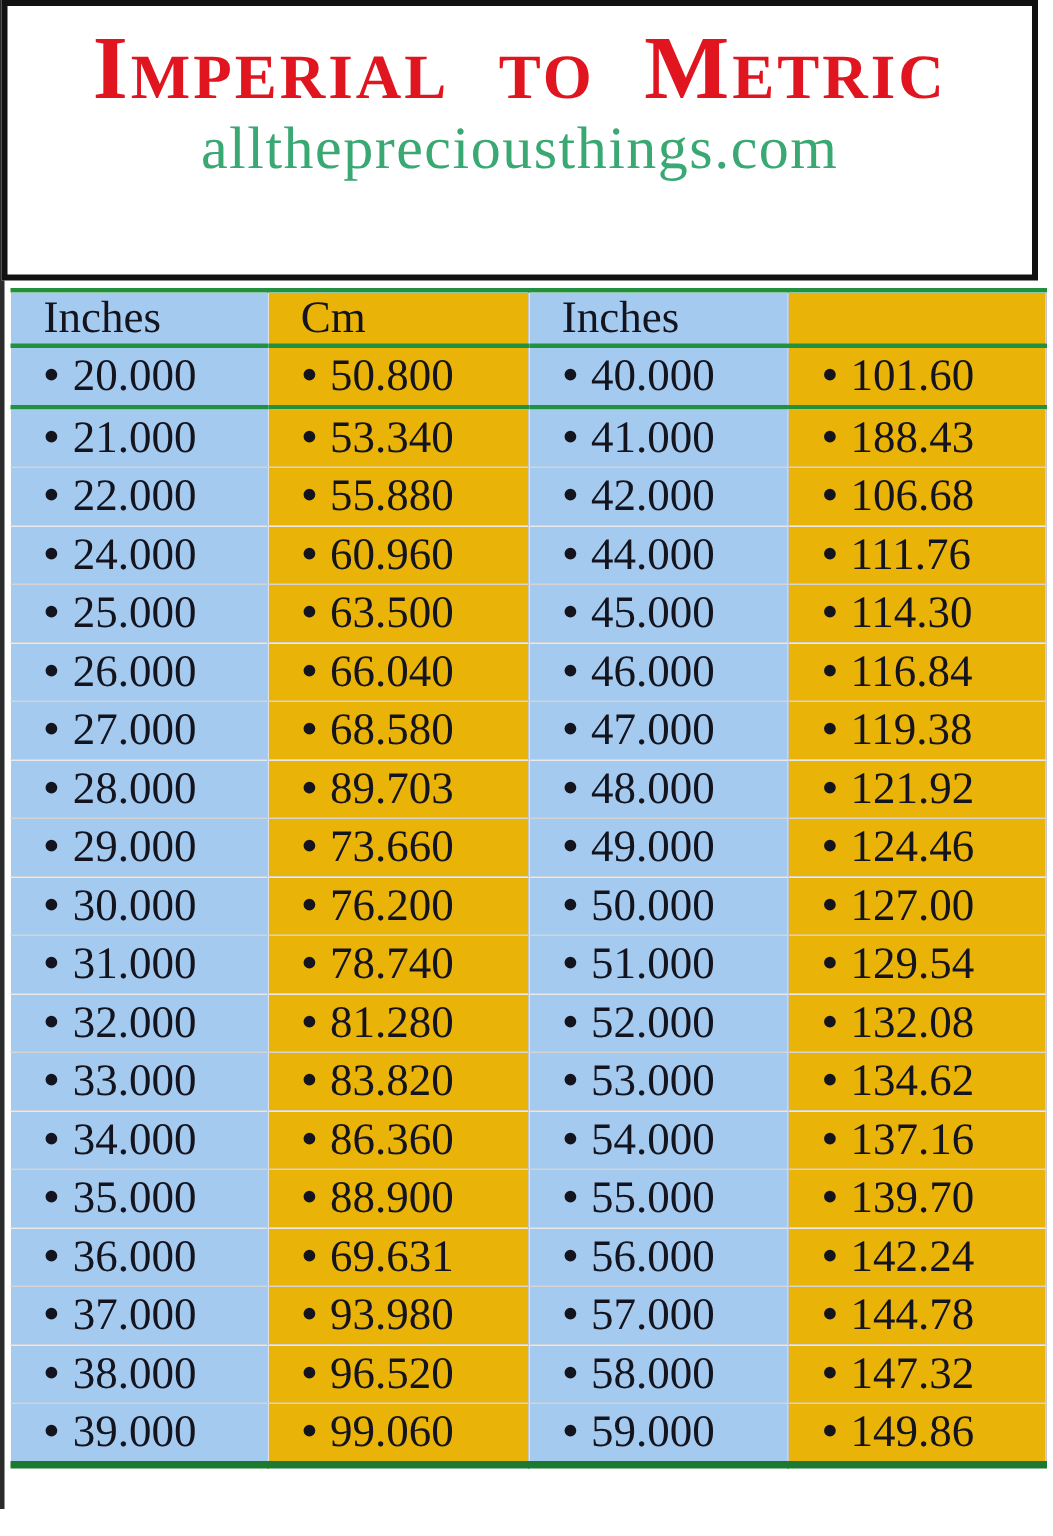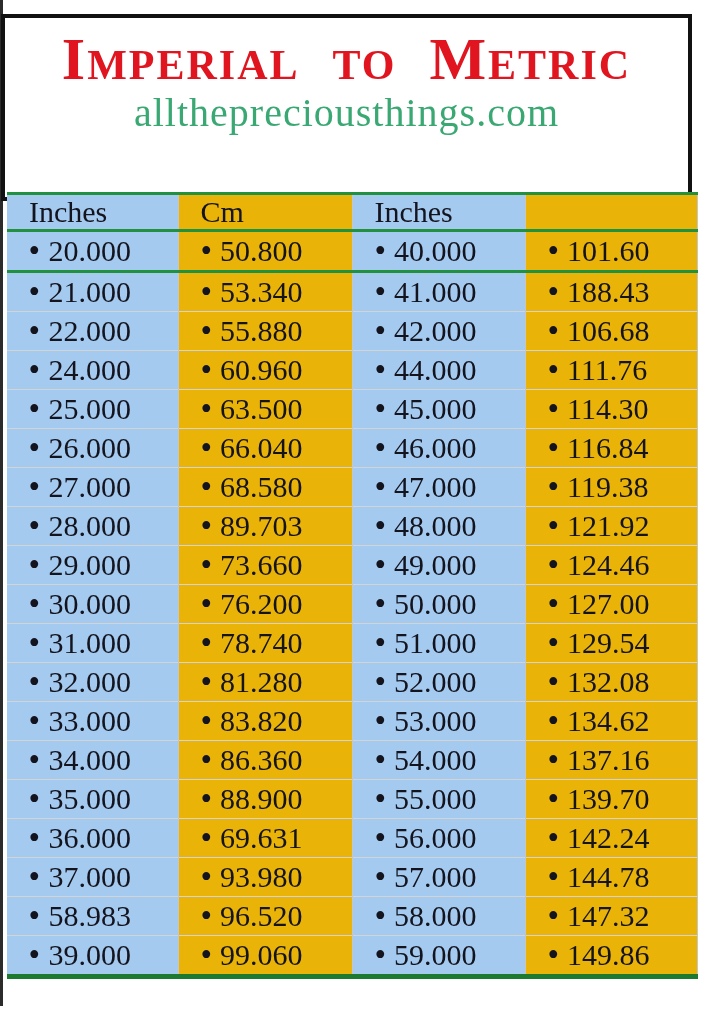--- a/index.html
+++ b/index.html
@@ -8,21 +8,21 @@
     font-family:"Liberation Serif","DejaVu Serif",serif;
     position:relative;overflow:hidden;
   }
   .page{position:relative;width:702px;height:1024px;background:#ffffff;}
 
   
   .edge-line{position:absolute;left:0;top:0;width:3px;height:1006px;background:#2b2b2b;}
 
   
   .header-box{
-    position:absolute;top:14px;left:1px;width:683px;height:179px;
+    position:absolute;top:0;left:1px;width:683px;height:179px;
     border:4px solid #111111;background:#ffffff;text-align:center;
   }
   .title{
     font-variant:small-caps;font-weight:bold;color:var(--title-red);
     font-size:60px;line-height:62px;letter-spacing:2px;word-spacing:16px;
     margin:0;
   }
   .title.line1{margin-top:10px;}
   .website{
     color:var(--website-green);font-size:40px;line-height:46px;margin:0;
@@ -175,21 +175,21 @@
             <td class="bg-blue"><span class="bullet">•</span><span>56.000</span></td>
             <td class="bg-white"><span class="bullet">•</span><span>142.24</span></td>
           </tr>
           <tr>
             <td class="bg-blue"><span class="bullet">•</span><span>37.000</span></td>
             <td class="bg-white"><span class="bullet">•</span><span>93.980</span></td>
             <td class="bg-blue"><span class="bullet">•</span><span>57.000</span></td>
             <td class="bg-white"><span class="bullet">•</span><span>144.78</span></td>
           </tr>
           <tr>
-            <td class="bg-blue"><span class="bullet">•</span><span>58.983</span></td>
+            <td class="bg-blue"><span class="bullet">•</span><span>38.000</span></td>
             <td class="bg-white"><span class="bullet">•</span><span>96.520</span></td>
             <td class="bg-blue"><span class="bullet">•</span><span>58.000</span></td>
             <td class="bg-white"><span class="bullet">•</span><span>147.32</span></td>
           </tr>
           <tr>
             <td class="bg-blue"><span class="bullet">•</span><span>39.000</span></td>
             <td class="bg-white"><span class="bullet">•</span><span>99.060</span></td>
             <td class="bg-blue"><span class="bullet">•</span><span>59.000</span></td>
             <td class="bg-white"><span class="bullet">•</span><span>149.86</span></td>
           </tr>

